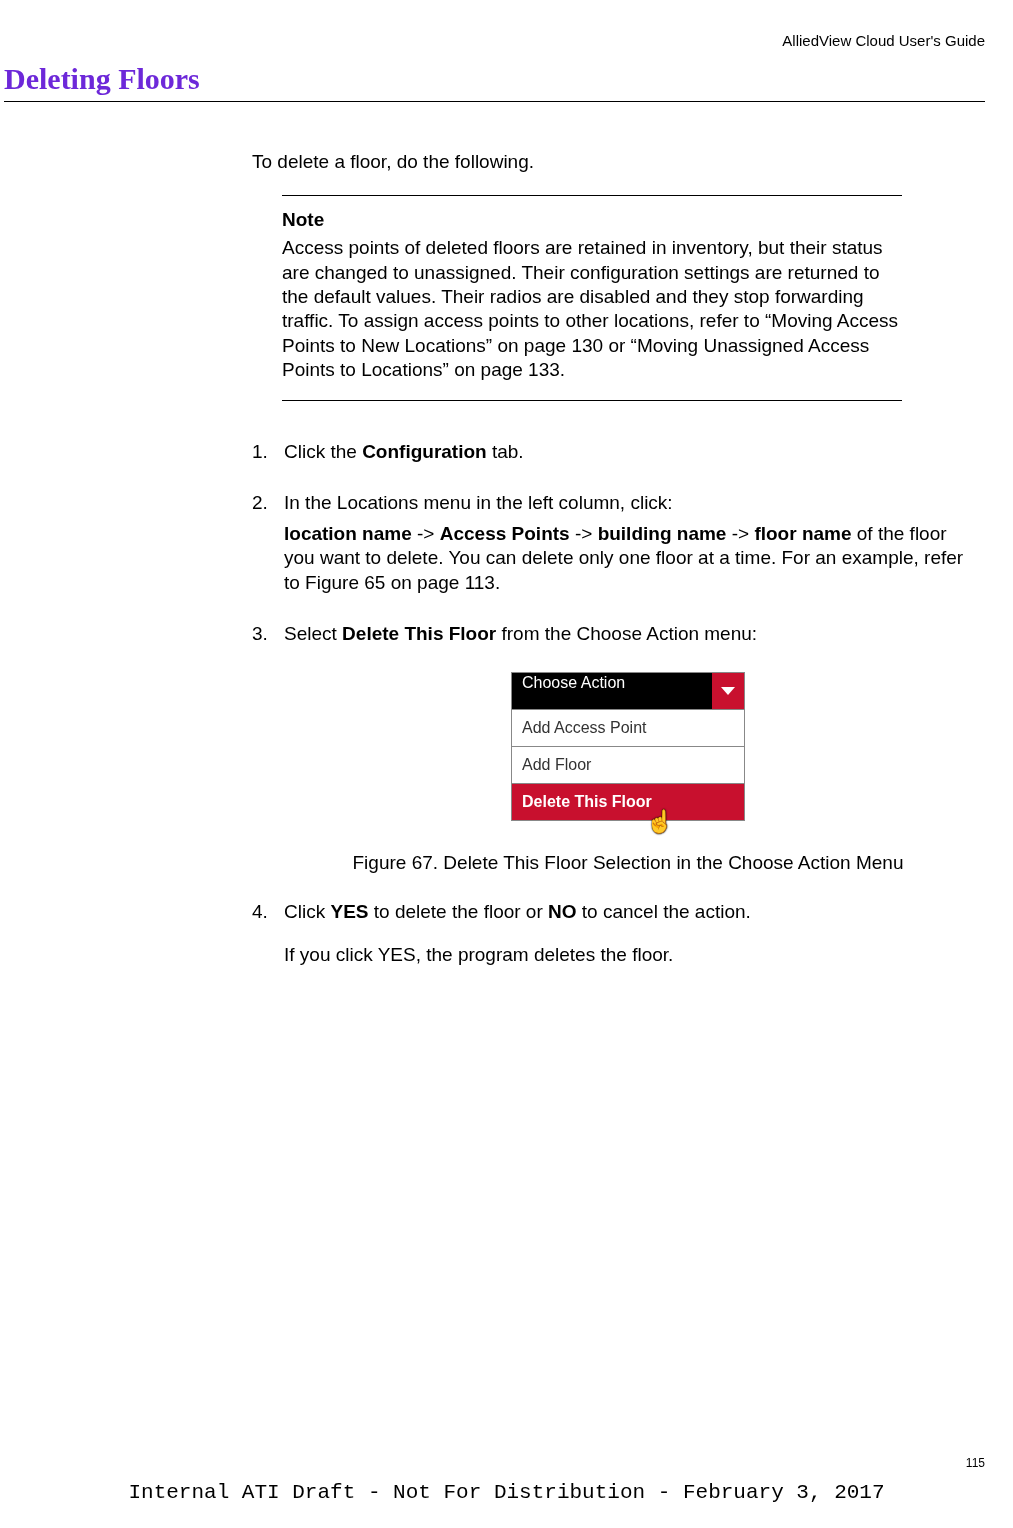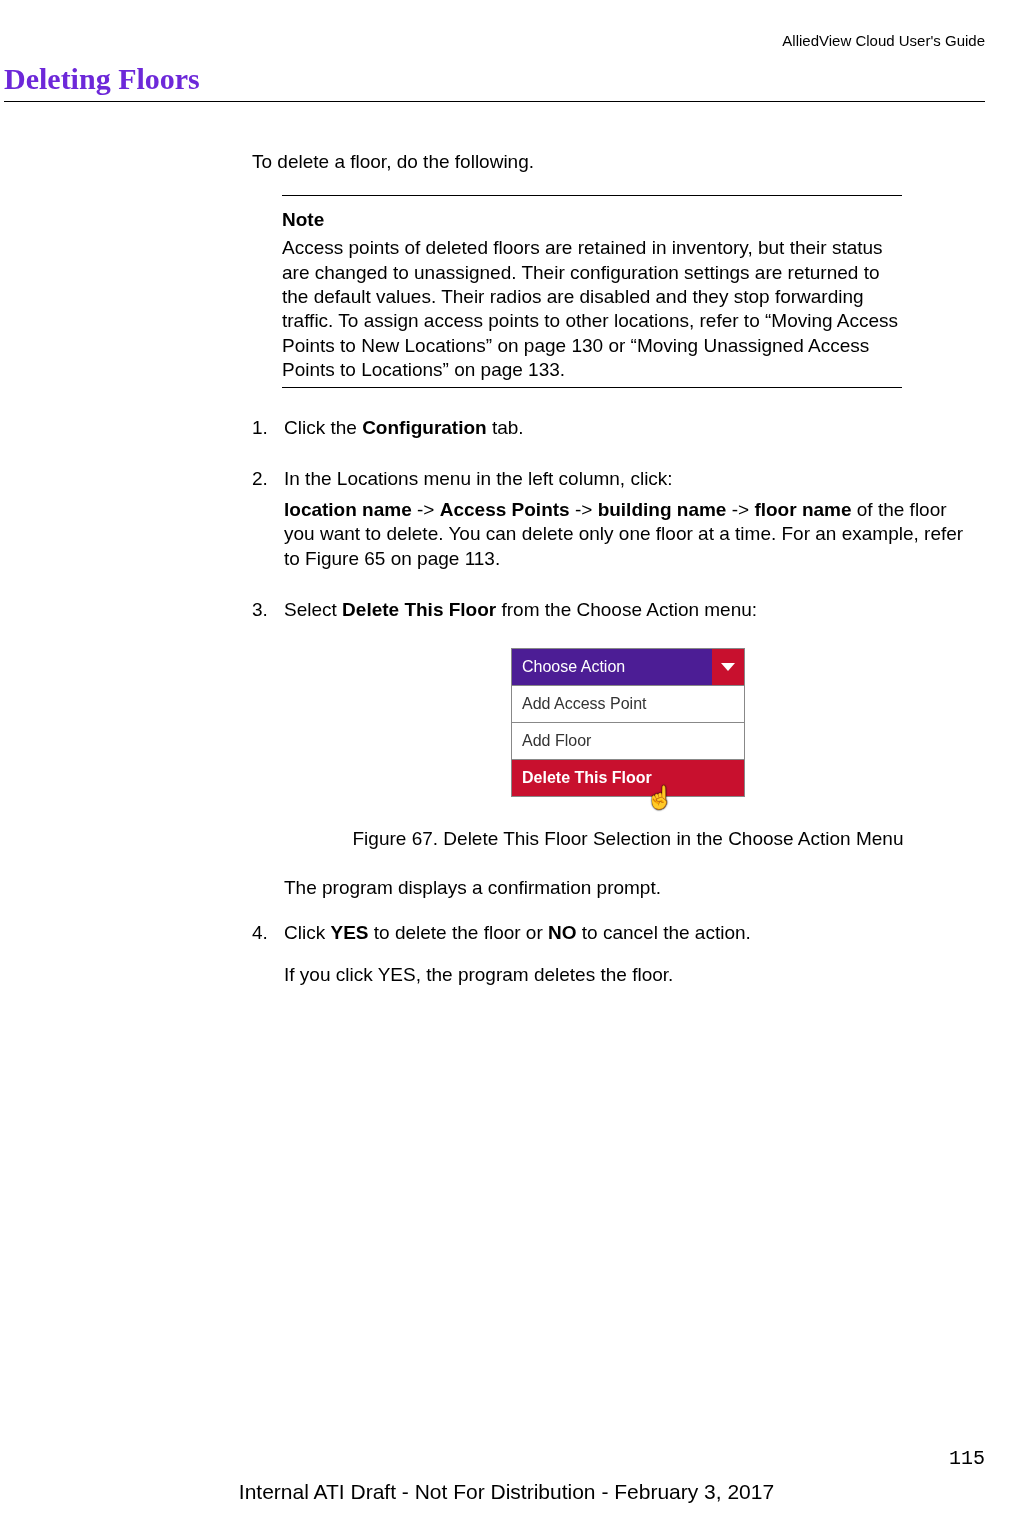--- a/index.html
+++ b/index.html
@@ -55,22 +55,22 @@
   }
   .intro {
     margin-bottom: 20px;
   }
   .note-box {
     margin-left: 30px;
     width: 620px;
     border-top: 1.5px solid #000;
     border-bottom: 1.5px solid #000;
     padding-top: 12px;
-    padding-bottom: 5px;
-    margin-bottom: 28px;
+    padding-bottom: 18px;
+    margin-bottom: 39px;
   }
   .note-title {
     font-weight: bold;
     margin-bottom: 4px;
   }
   .note-body {
     line-height: 1.28;
   }
   .step {
     display: flex;
@@ -110,26 +110,26 @@
     border-bottom: none;
     padding: 0 10px;
     position: relative;
     background: #fff;
     color: #333;
   }
   .dd-row:last-child {
     border-bottom: 1px solid #888;
   }
   .dd-header {
-    background: #4c1d95;
+    background: #000000;
     color: #fff;
     font-weight: 500;
     display: flex;
     justify-content: space-between;
-    align-items: center;
+    align-items: flex-start;
     padding: 0 0 0 10px;
   }
   .dd-header-arrow {
     width: 32px;
     height: 100%;
     background: #c8102e;
     display: flex;
     align-items: center;
     justify-content: center;
   }
@@ -162,30 +162,30 @@
     font-size: 19px;
   }
   .after-fig {
     margin-left: 32px;
     margin-bottom: 20px;
   }
   .page-number {
     position: absolute;
     bottom: 58px;
     right: 28px;
-    font-size: 20px;
-    font-family: Liberation Mono, monospace;
+    font-size: 12px;
+    font-family: Liberation Sans, sans-serif;
   }
   .footer-watermark {
     position: absolute;
     bottom: 24px;
     left: 0;
     right: 0;
     text-align: center;
-    font-family: Liberation Sans, sans-serif;
+    font-family: Liberation Mono, monospace;
     font-size: 21px;
     color: #000;
   }
 </style>
 </head>
 <body>
 
 <div class="page">
 
   <div class="header-right">AlliedView Cloud User's Guide</div>
@@ -242,21 +242,20 @@
         <div class="dd-row">Add Access Point</div>
         <div class="dd-row">Add Floor</div>
         <div class="dd-row dd-delete">
           <span>Delete This Floor</span>
           <span class="cursor-hand">☝</span>
         </div>
       </div>
       <div class="figure-caption">Figure 67. Delete This Floor Selection in the Choose Action Menu</div>
     </div>
 
-    <div class="after-fig">The program displays a confirmation prompt.</div>
 
     <div class="step">
       <div class="step-num">4.</div>
       <div class="step-body">
         <p>
           <span>Click </span><span class="bold">YES</span><span> to delete the floor or </span><span class="bold">NO</span><span> to cancel the action.</span>
         </p>
         <p style="margin-top:18px;">If you click YES, the program deletes the floor.</p>
       </div>
     </div>

